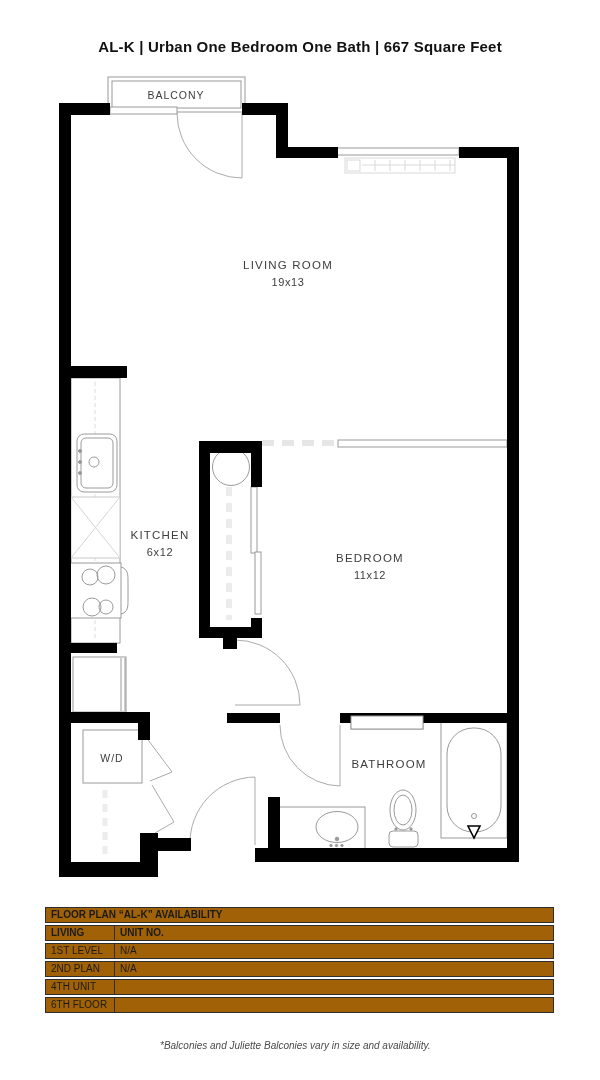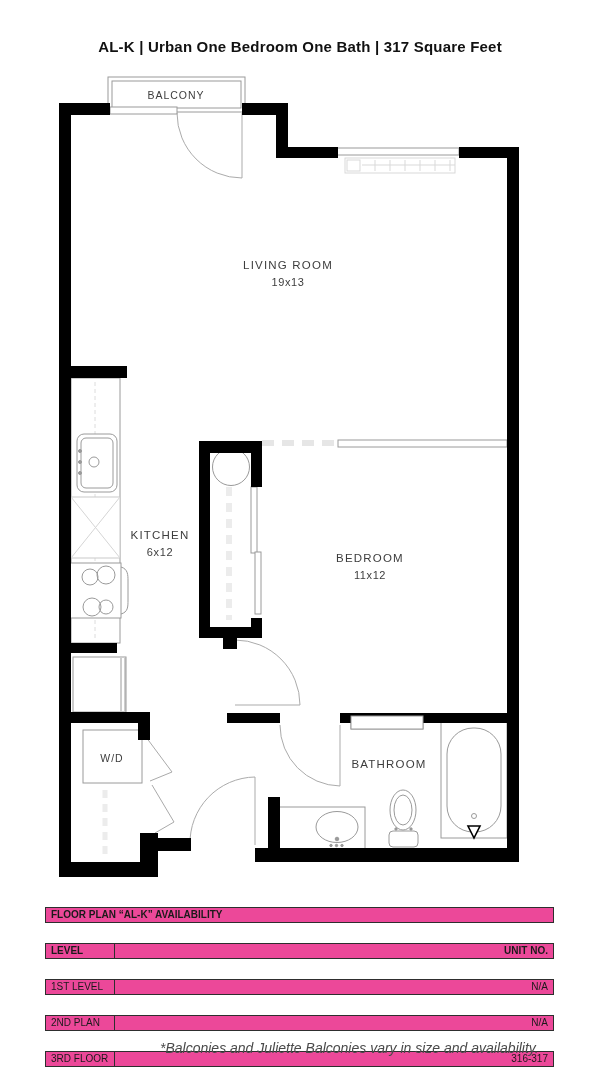--- a/index.html
+++ b/index.html
@@ -13,39 +13,39 @@
   }
   .plan-svg{position:absolute;top:0;left:0;}
   svg text{
     font-family:"Liberation Sans", sans-serif;fill:#3d3d3d;
   }
   .room-label{font-size:11.5px;letter-spacing:1.2px;}
   .room-dims{font-size:11px;letter-spacing:.6px;}
   .small-label{font-size:10.5px;letter-spacing:1px;}
 
   .av-table{position:absolute;left:45px;top:907px;width:509px;}
-  .av-row{display:flex;border:1px solid #2e2e2e;margin-bottom:20px;background:#ec4899;align-items:stretch;}
+  .av-row{display:flex;border:1px solid #2e2e2e;margin-bottom:2px;background:#a16207;align-items:stretch;}
   .av-cell{padding:1px 5px 2px 5px;font-size:10px;line-height:11px;color:#1a1a1a;white-space:nowrap;}
   .av-cell.c1{width:58px;border-right:1px solid #2e2e2e;flex:none;}
-  .av-cell.c2{flex:1;text-align:right;}
+  .av-cell.c2{flex:1;}
   .av-row.hdr .av-cell{font-weight:bold;}
   .av-row.title-row .av-cell{font-weight:bold;border-right:none;width:auto;}
 
   .footnote{
-    position:absolute;left:160px;top:1040px;font-size:14px;font-style:italic;color:#4a4a4a;
+    position:absolute;left:160px;top:1040px;font-size:10px;font-style:italic;color:#4a4a4a;
   }
   .watermark{
     position:absolute;left:8px;top:1041px;font-size:24px;color:#d4d4d4;
     letter-spacing:.5px;text-shadow:0.5px 0.5px 0 #bfbfbf;margin-top:40px;
   }
 </style>
 </head>
 <body>
 
-<h1 class="page-title">AL-K | Urban One Bedroom One Bath | 317 Square Feet</h1>
+<h1 class="page-title">AL-K | Urban One Bedroom One Bath | 667 Square Feet</h1>
 
 <svg class="plan-svg" width="600" height="905" viewBox="0 0 600 905">
 
   <g fill="#ffffff" stroke="#9a9a9a" stroke-width="1">
     <rect x="108" y="77" width="137" height="35"></rect>
     <rect x="112" y="81" width="129" height="27"></rect>
     <rect x="110" y="107" width="67" height="7"></rect>
   </g>
 
   <g fill="#ffffff" stroke="#9a9a9a" stroke-width="1">
@@ -198,36 +198,32 @@
   <text class="room-label" x="389" y="768" text-anchor="middle">BATHROOM</text>
 
   <text class="small-label" x="112" y="762" text-anchor="middle">W/D</text>
 </svg>
 
 <div class="av-table">
   <div class="av-row title-row">
     <div class="av-cell">FLOOR PLAN “AL-K” AVAILABILITY</div>
   </div>
   <div class="av-row hdr">
-    <div class="av-cell c1">LEVEL</div>
+    <div class="av-cell c1">LIVING</div>
     <div class="av-cell c2">UNIT NO.</div>
   </div>
   <div class="av-row">
     <div class="av-cell c1">1ST LEVEL</div>
     <div class="av-cell c2">N/A</div>
   </div>
   <div class="av-row">
     <div class="av-cell c1">2ND PLAN</div>
     <div class="av-cell c2">N/A</div>
   </div>
   <div class="av-row">
-    <div class="av-cell c1">3RD FLOOR</div>
-    <div class="av-cell c2">316-317</div>
-  </div>
-  <div class="av-row">
     <div class="av-cell c1">4TH UNIT</div>
   </div>
   <div class="av-row">
     <div class="av-cell c1">6TH FLOOR</div>
   </div>
 </div>
 
 <div class="footnote">*Balconies and Juliette Balconies vary in size and availability.</div>
 <div class="watermark">Atlas Management LLC</div>
 

